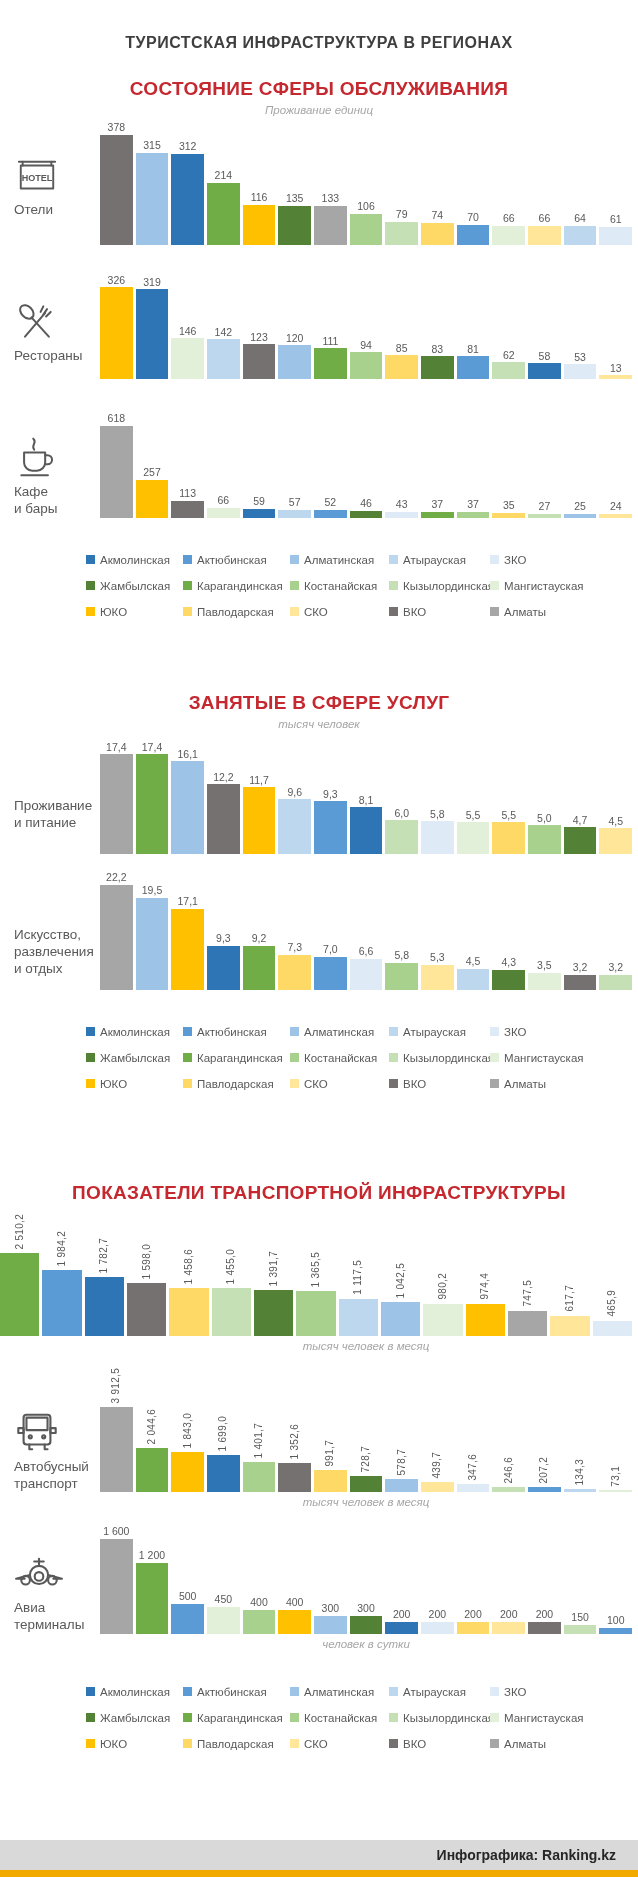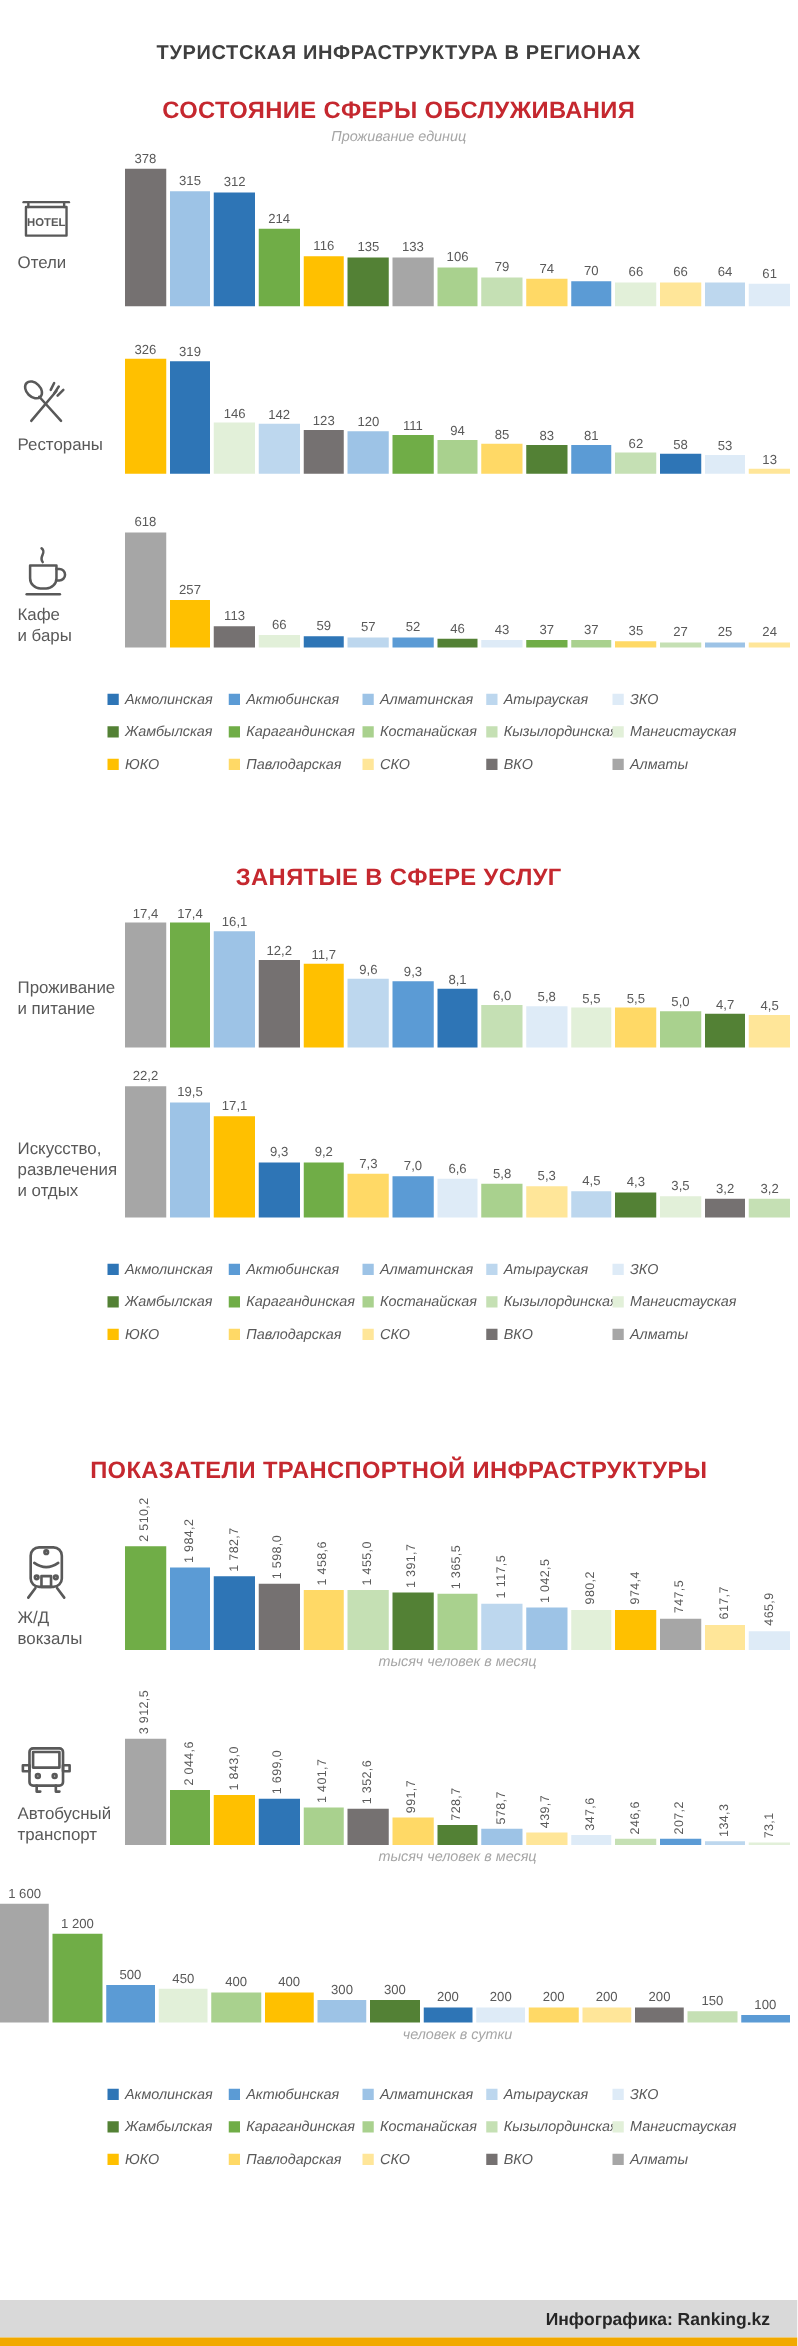--- a/index.html
+++ b/index.html
@@ -17,21 +17,21 @@
   .row-icon{margin-bottom:4px;}
   .row-icon svg{display:block;}
   .row-label{font-size:13.5px;color:#595959;line-height:1.25;white-space:pre-line;}
   .row-bars{flex:1;display:flex;align-items:flex-end;gap:3px;}
   .bar-slot{flex:1;display:flex;flex-direction:column;justify-content:flex-end;align-items:center;min-width:0;}
   .bar-value{font-size:10.5px;color:#595959;margin-bottom:2px;white-space:nowrap;line-height:1;}
   .bar-value.vertical{writing-mode:vertical-rl;transform:rotate(180deg);font-size:10px;margin-bottom:4px;letter-spacing:.3px;}
   .bar{width:100%;border-radius:0;}
   .chart-caption{font-size:11.5px;font-style:italic;color:#a6a6a6;text-align:center;margin:4px 6px 0 100px;}
   .legend{display:grid;grid-template-columns:97px 107px 99px 101px auto;row-gap:14px;margin:36px 6px 0 86px;}
-  .legend-item{display:flex;align-items:center;font-size:11.5px;color:#595959;white-space:nowrap;font-style:italic;}
+  .legend-item{display:flex;align-items:center;font-size:11.5px;color:#595959;white-space:nowrap;}
   .legend-swatch{width:9px;height:9px;display:inline-block;margin-right:5px;flex:0 0 auto;}
   .footer-bar{margin-top:auto;height:30px;background:#d9d9d9;display:flex;align-items:center;justify-content:flex-end;padding-right:22px;}
   .footer-text{font-size:14px;font-weight:bold;color:#262626;}
   .bottom-strip{height:7px;}
 </style>
 </head>
 <body>
 
 <div class="page">
   <h1 class="main-title">ТУРИСТСКАЯ ИНФРАСТРУКТУРА В РЕГИОНАХ</h1>
@@ -326,20 +326,21 @@
             <span>ВКО</span>
           </div>
           <div class="legend-item">
             <span class="legend-swatch" style="background: rgb(166, 166, 166);"></span>
             <span>Алматы</span>
           </div>
         </div>
       </section>
       <section class="infographic-section sec-s2">
         <h2 class="section-title" style="color: rgb(197, 40, 47);">ЗАНЯТЫЕ В СФЕРЕ УСЛУГ</h2>
+        <div class="section-subtitle">тысяч человек</div>
         <div class="chart-row" style="margin-top: 12px;">
           <div class="row-left" style="padding-bottom: 22px;">
             <div class="row-label">Проживание
 и питание</div>
           </div>
           <div class="row-bars">
             <div class="bar-slot">
               <div class="bar-value">17,4</div>
               <div class="bar" style="height: 100px; background: rgb(166, 166, 166);"></div>
             </div>
@@ -529,36 +530,20 @@
           </div>
           <div class="legend-item">
             <span class="legend-swatch" style="background: rgb(166, 166, 166);"></span>
             <span>Алматы</span>
           </div>
         </div>
       </section>
       <section class="infographic-section sec-s3">
         <h2 class="section-title" style="color: rgb(197, 40, 47); margin-top: 36px;">ПОКАЗАТЕЛИ ТРАНСПОРТНОЙ ИНФРАСТРУКТУРЫ</h2>
         <div class="chart-row" style="margin-top: 10px;">
-          <div class="row-left" style="padding-bottom: 0px;">
-            <div class="row-icon">
-              <svg width="46" height="48" viewBox="0 0 48 50" fill="none" stroke="#595959" stroke-width="2.2" stroke-linecap="round" stroke-linejoin="round">
-                <rect x="11" y="4" width="26" height="33" rx="7"></rect>
-                <circle cx="24" cy="8" r="1.5"></circle>
-                <path d="M14 17 q10 7 20 0"></path>
-                <circle cx="16" cy="29" r="1.5"></circle>
-                <circle cx="32" cy="29" r="1.5"></circle>
-                <rect x="20" y="28" width="8" height="9"></rect>
-                <line x1="15" y1="38" x2="9" y2="46"></line>
-                <line x1="33" y1="38" x2="39" y2="46"></line>
-              </svg>
-            </div>
-            <div class="row-label">Ж/Д
-вокзалы</div>
-          </div>
           <div class="row-bars">
             <div class="bar-slot">
               <div class="bar-value vertical">2 510,2</div>
               <div class="bar" style="height: 83px; background: rgb(112, 173, 71);"></div>
             </div>
             <div class="bar-slot">
               <div class="bar-value vertical">1 984,2</div>
               <div class="bar" style="height: 66px; background: rgb(91, 155, 213);"></div>
             </div>
             <div class="bar-slot">
@@ -691,20 +676,36 @@
               <div class="bar" style="height: 3px; background: rgb(189, 215, 238);"></div>
             </div>
             <div class="bar-slot">
               <div class="bar-value vertical">73,1</div>
               <div class="bar" style="height: 2px; background: rgb(226, 240, 217);"></div>
             </div>
           </div>
         </div>
         <div class="chart-caption">тысяч человек в месяц</div>
         <div class="chart-row" style="margin-top: 18px;">
+          <div class="row-left" style="padding-bottom: 0px;">
+            <div class="row-icon">
+              <svg width="50" height="44" viewBox="0 0 52 46" fill="none" stroke="#595959" stroke-width="2.2" stroke-linecap="round" stroke-linejoin="round">
+                <line x1="26" y1="7" x2="26" y2="13"></line>
+                <line x1="21" y1="10" x2="31" y2="10"></line>
+                <circle cx="26" cy="24" r="9.5"></circle>
+                <circle cx="26" cy="25.5" r="4.5"></circle>
+                <path d="M16.5 24 L2 28 h9"></path>
+                <path d="M35.5 24 L50 28 h-9"></path>
+                <circle cx="12" cy="29.5" r="4.5"></circle>
+                <circle cx="40" cy="29.5" r="4.5"></circle>
+              </svg>
+            </div>
+            <div class="row-label">Авиа
+терминалы</div>
+          </div>
           <div class="row-bars">
             <div class="bar-slot">
               <div class="bar-value">1 600</div>
               <div class="bar" style="height: 95px; background: rgb(166, 166, 166);"></div>
             </div>
             <div class="bar-slot">
               <div class="bar-value">1 200</div>
               <div class="bar" style="height: 71px; background: rgb(112, 173, 71);"></div>
             </div>
             <div class="bar-slot">

